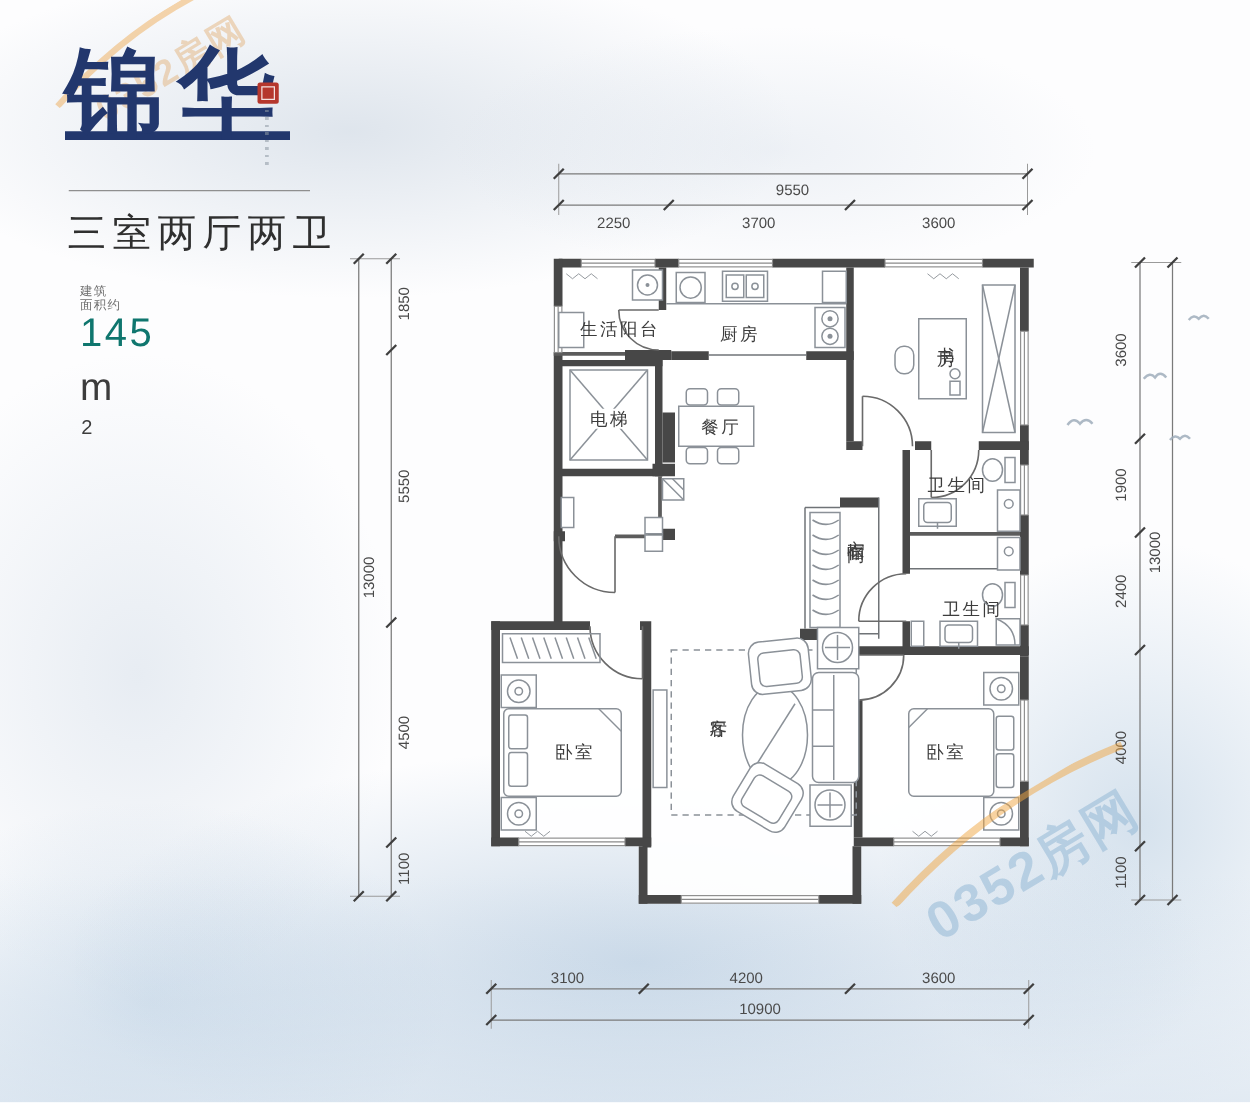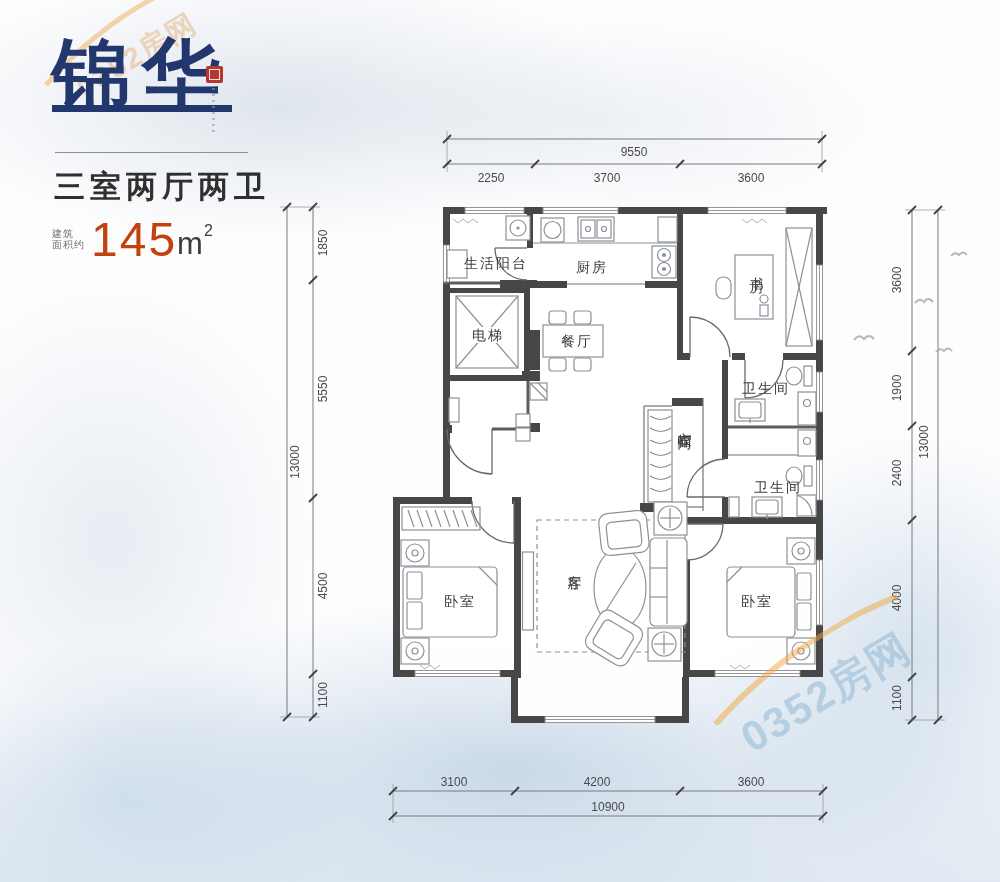--- a/index.html
+++ b/index.html
@@ -14,25 +14,25 @@
   .w6{left:-120px;top:640px;width:480px;height:320px;background:radial-gradient(ellipse at center,rgba(168,195,219,.40),rgba(168,195,219,0) 70%);}
   .w7{left:0;top:700px;width:1000px;height:182px;background:linear-gradient(to bottom,rgba(188,208,227,0),rgba(188,208,227,.42));}
 
   .title-cn{position:absolute;left:52px;top:36px;font-family:"Liberation Serif",serif;
             font-weight:700;font-size:78px;line-height:1;color:#22376d;letter-spacing:12px;text-decoration:underline;}
   .seal{position:absolute;left:206px;top:66px;width:17px;height:17px;background:#b5372d;border-radius:2px;}
   .seal-inner{position:absolute;inset:3px;border:1px solid rgba(255,255,255,.85);}
   .seal-caption{position:absolute;left:212px;top:88px;width:3px;height:46px;opacity:.55;
       background:repeating-linear-gradient(180deg,#8d98a3 0 2px,transparent 2px 6px);}
   .divider{position:absolute;left:55px;top:152px;width:193px;border-top:1.5px solid #8f8f8f;}
-  .subtitle{position:absolute;left:54px;top:166px;font-size:31px;font-weight:700;color:#2f2f2f;letter-spacing:5px;}
-  .area{position:absolute;left:52px;top:216px;display:flex;align-items:flex-start;}
+  .subtitle{position:absolute;left:54px;top:166px;font-size:31px;font-weight:400;color:#2f2f2f;letter-spacing:5px;}
+  .area{position:absolute;left:64px;top:216px;display:flex;align-items:flex-start;flex-direction:column;}
   .area-prefix{display:flex;flex-direction:column;justify-content:center;margin-top:12px;margin-right:6px;
                font-size:10px;line-height:11px;color:#6e6e6e;letter-spacing:1px;}
-  .area-num{font-size:48px;line-height:1;color:#c2410c;letter-spacing:2px;text-align:right;}
+  .area-num{font-size:32px;line-height:1;color:#0f766e;letter-spacing:2px;text-align:right;}
   .area-unit{font-size:31px;color:#3c3c3c;margin-top:10px;}
   .area-sup{font-size:16px;color:#3c3c3c;margin-top:6px;margin-left:1px;}
 
   .wm{position:absolute;pointer-events:none;display:flex;flex-direction:column;align-items:center;}
   .wm-tl{left:66px;top:58px;transform:rotate(-31deg);transform-origin:left bottom;}
   .wm-tl .wm-text{font-size:29px;font-weight:700;letter-spacing:2px;color:rgba(224,168,102,.42);}
   .wm-br{left:742px;top:694px;transform:rotate(-31deg);transform-origin:left bottom;}
   .wm-br .wm-text{font-size:42px;font-weight:700;letter-spacing:2px;color:rgba(148,184,214,.55);}
 
   svg text{font-family:"Liberation Sans",sans-serif;}

